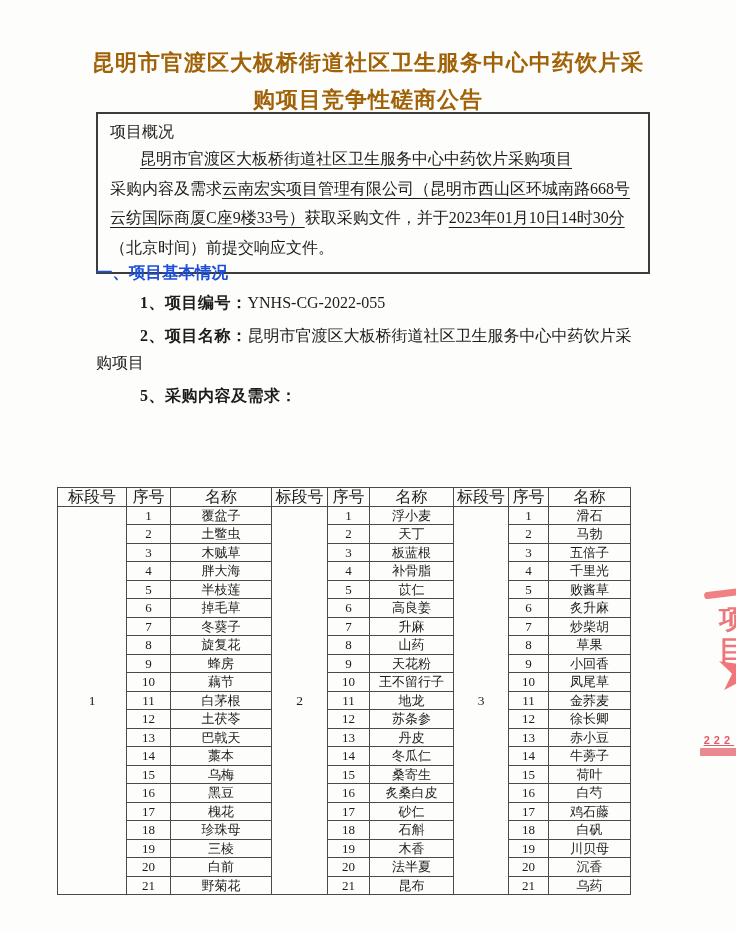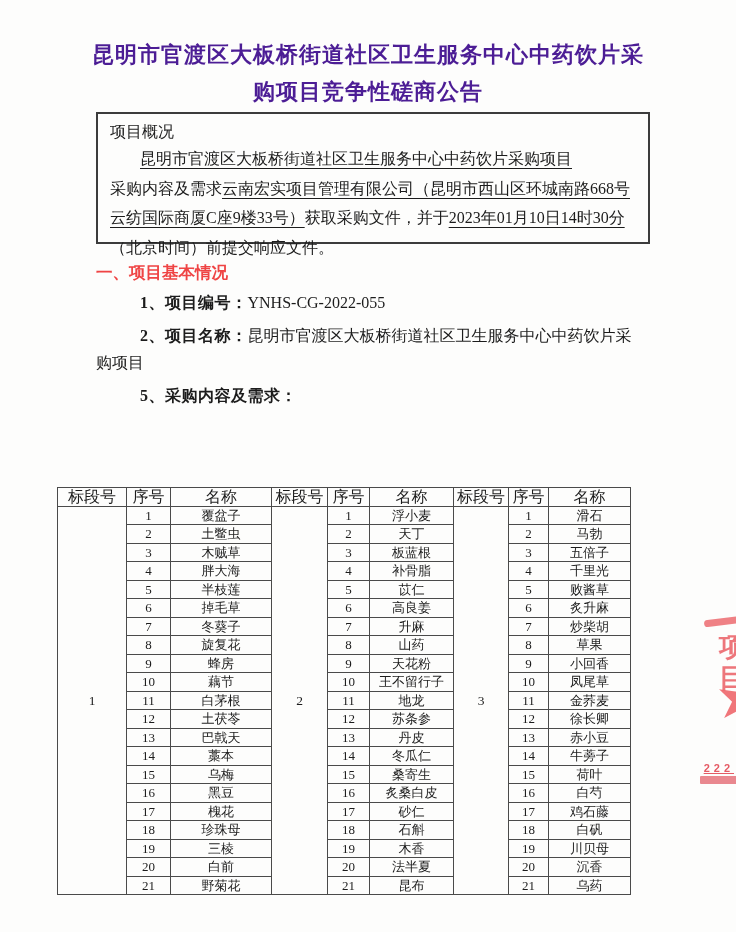--- a/index.html
+++ b/index.html
@@ -8,40 +8,40 @@
     background:#fbfbfa;
     font-family:"Liberation Serif","DejaVu Serif",serif;
     color:#1c1c1c;
     position:relative;
     overflow:hidden;
   }
   .page{position:absolute;inset:0;background:#fdfdfc;}
 
   
   .doc-title{
-    position:absolute;top:36px;left:0;width:100%;
+    position:absolute;top:44px;left:0;width:100%;
     text-align:center;font-size:22px;font-weight:bold;
-    line-height:37px;letter-spacing:1px;color:#4c1d95;
+    line-height:37px;letter-spacing:1px;color:#a16207;
   }
 
   
   .overview-box{
-    position:absolute;left:96px;top:112px;width:554px;height:132px;
+    position:absolute;left:96px;top:112px;width:554px;height:162px;
     border:2px solid #3c3c3c;box-sizing:border-box;
     padding:5px 12px 0 12px;font-size:16px;
   }
   .box-heading{line-height:25px;}
   .overview-box p{margin:0;line-height:29.5px;}
   .indent1{text-indent:30px;}
   .overview-box u{text-underline-offset:4px;}
 
   
   .sec-heading{
     position:absolute;left:96px;top:262px;margin:0;
-    font-size:16.5px;font-weight:bold;color:#ef4444;
+    font-size:16.5px;font-weight:bold;color:#1d4ed8;
   }
   .items{
     position:absolute;left:96px;top:289px;width:557px;
     font-size:16px;
   }
   .items p{margin:0 10px 6px 0;line-height:27px;text-indent:44px;}
   .items b{letter-spacing:0.5px;}
 
   
   .tbl-wrap{position:absolute;left:57px;top:487px;}
@@ -50,21 +50,21 @@
     border:1px solid #4a4a4a;
     text-align:center;vertical-align:middle;
     font-size:13px;font-weight:normal;
     padding:0;height:17.5px;line-height:17.5px;
     overflow:hidden;white-space:nowrap;
   }
   th{font-size:16px;}
   .lot-cell{font-size:13.5px;}
 
   
-  .stamp{position:absolute;right:0;top:616px;width:46px;height:180px;}
+  .stamp{position:absolute;right:0;top:588px;width:46px;height:180px;}
   .stamp-arc{
     position:absolute;top:2px;right:-8px;width:40px;height:7px;
     background:#ec6b70;border-radius:4px;transform:rotate(-7deg);opacity:.85;
   }
   .stamp-chars{
     position:absolute;top:16px;right:-17px;width:34px;
     color:#ec686e;font-weight:bold;font-size:27px;line-height:31px;
     text-align:left;opacity:.9;
   }
   .stamp-star{

